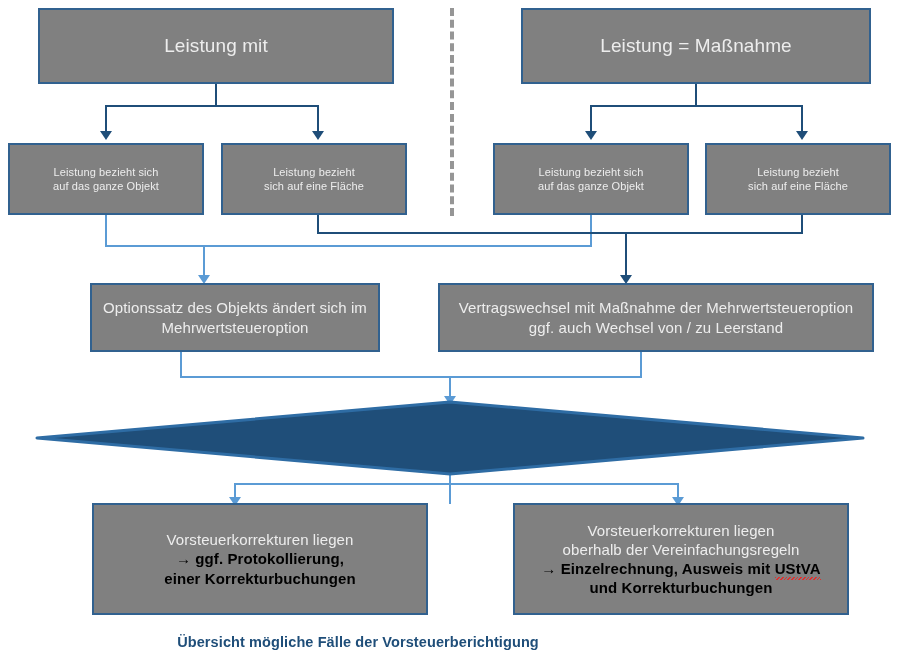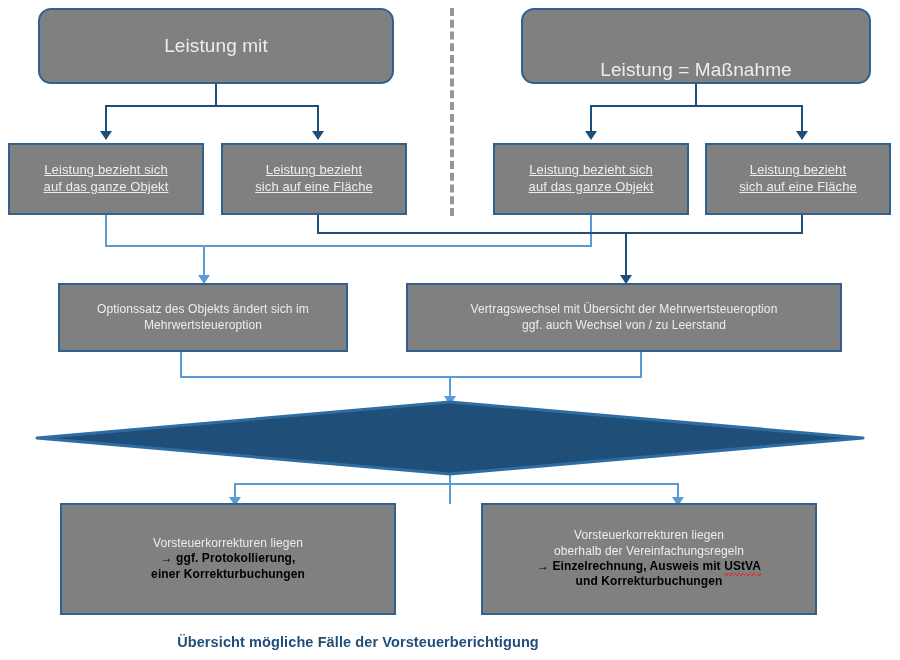--- a/index.html
+++ b/index.html
@@ -22,23 +22,23 @@
     align-items:center;
     justify-content:center;
     text-align:center;
     line-height:1.28;
     letter-spacing:.1px;
     z-index:5;
   }
   .box .txt{padding:0 6px;width:100%;}
   .box b{font-weight:bold;color:#000000;}
 
-  .f13{font-size:12px;}
-  .f14{font-size:13px;text-decoration:underline;}
-  .f17{font-size:19px;border-radius:13px;}
+  .f13{font-size:15px;margin-left:32px;}
+  .f14{font-size:11px;}
+  .f17{font-size:19px;}
 
   
   .diamond-wrap{
     position:absolute;
     z-index:4;
   }
   .diamond-wrap svg{display:block;}
   .diamond-label{
     position:absolute;
     left:0;width:100%;
@@ -100,21 +100,21 @@
 <div id="stage">
 
   <div class="divider" style="left:450px;top:8px;height:208px;"></div>
 
   <div class="box f17" style="left:38px;top:8px;width:356px;height:76px;">
     <div class="txt">
       <div>Leistung mit</div>
     </div>
   </div>
 
-  <div class="box f17" style="left:521px;top:8px;width:350px;height:76px;align-items:flex-end;">
+  <div class="box f17" style="left:521px;top:8px;width:350px;height:76px;">
     <div class="txt">
       <div>Leistung = Maßnahme</div>
     </div>
   </div>
 
   <div class="ln dk-v" style="left:215px;top:84px;height:22px;"></div>
   <div class="ln dk-h" style="left:105px;top:105px;width:213px;"></div>
   <div class="ln dk-v" style="left:105px;top:105px;height:28px;"></div>
   <div class="arrow dk" style="left:100px;top:131px;"></div>
   <div class="ln dk-v" style="left:317px;top:105px;height:28px;"></div>
@@ -169,21 +169,21 @@
 
   <div class="box f13" style="left:58px;top:283px;width:290px;height:69px;">
     <div class="txt">
       <div>Optionssatz des Objekts ändert sich im</div>
       <div>Mehrwertsteueroption</div>
     </div>
   </div>
 
   <div class="box f13" style="left:406px;top:283px;width:436px;height:69px;">
     <div class="txt">
-      <div>Vertragswechsel mit Übersicht der Mehrwertsteueroption</div>
+      <div>Vertragswechsel mit Maßnahme der Mehrwertsteueroption</div>
       <div>ggf. auch Wechsel von / zu Leerstand</div>
     </div>
   </div>
 
   <div class="ln lt-v" style="left:180px;top:352px;height:26px;"></div>
   <div class="ln lt-h" style="left:180px;top:376px;width:461px;"></div>
   <div class="ln lt-v" style="left:640px;top:352px;height:26px;"></div>
   <div class="ln lt-v" style="left:449px;top:376px;height:22px;"></div>
   <div class="arrow lt" style="left:444px;top:396px;"></div>
 

